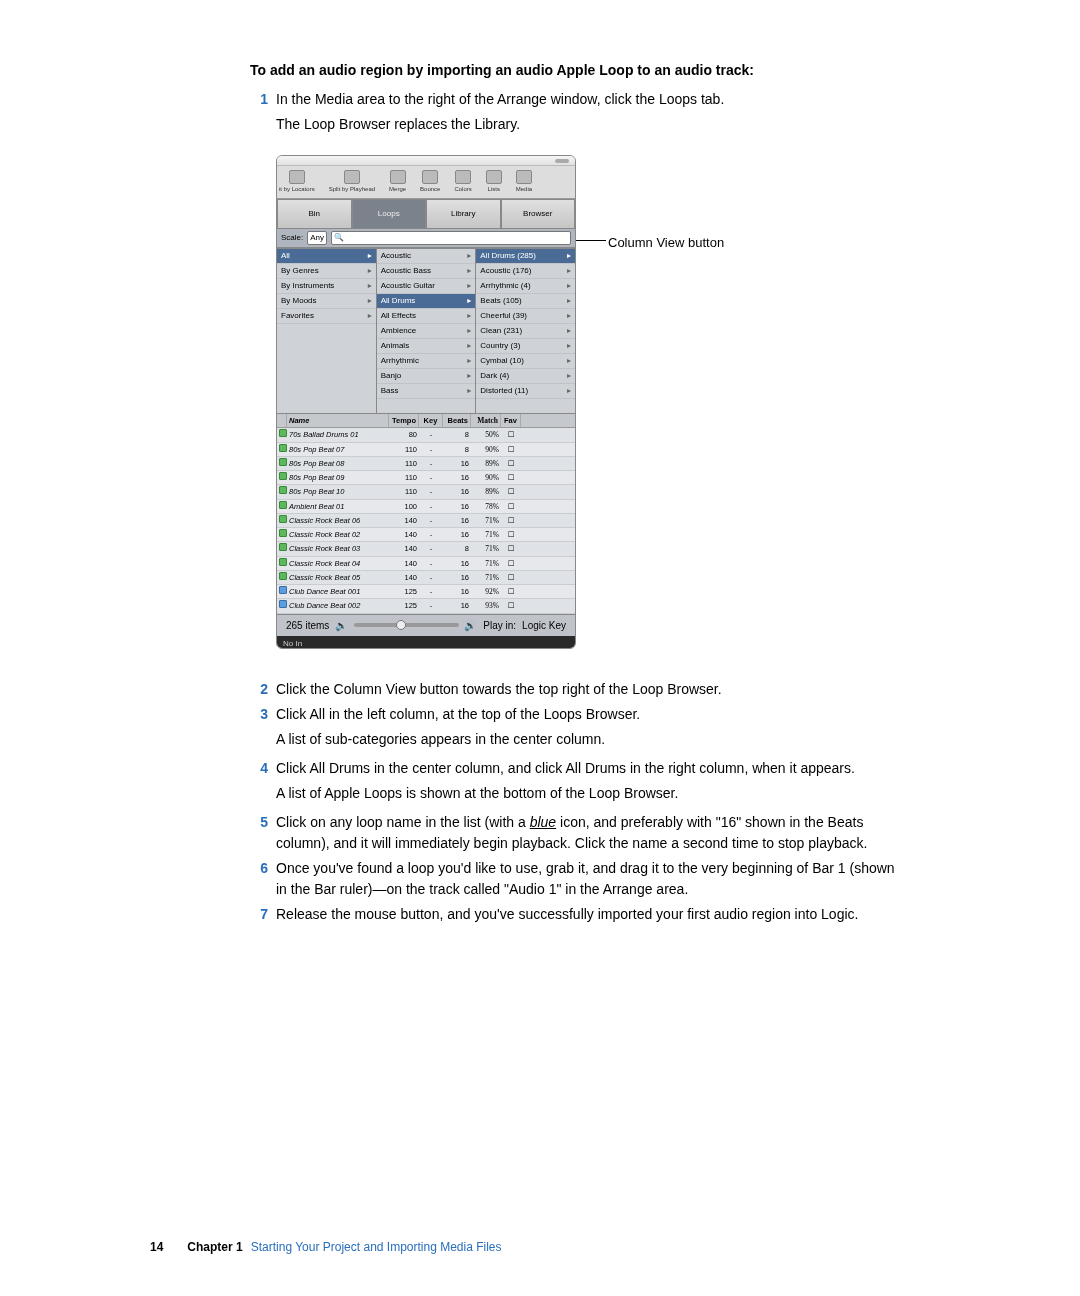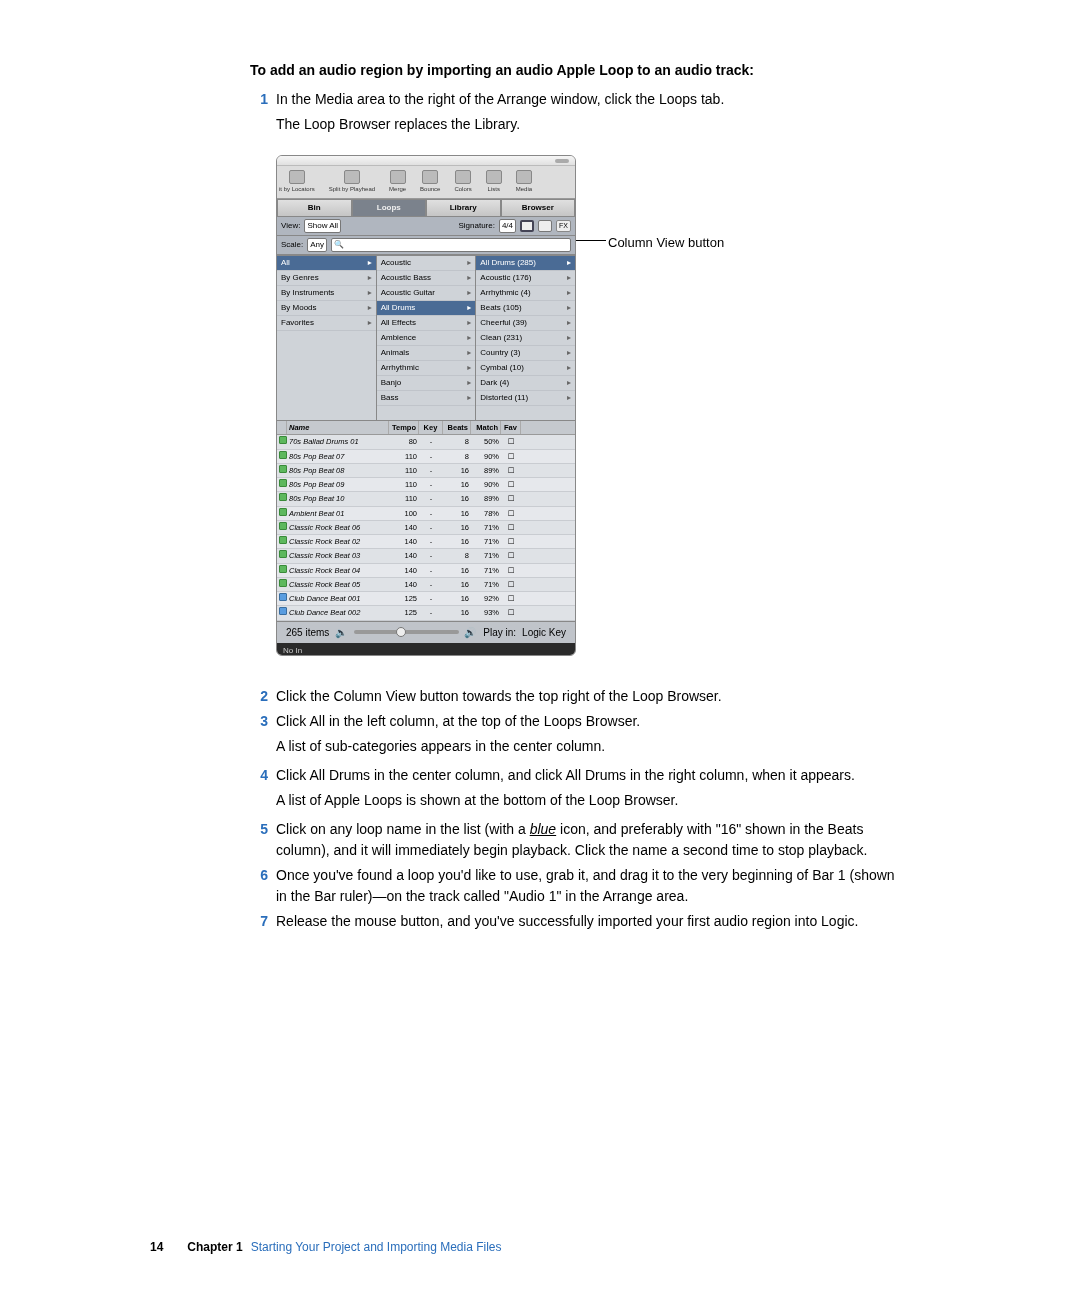--- a/index.html
+++ b/index.html
@@ -32,42 +32,42 @@
       font-size: 8px;
       position: relative;
       overflow: hidden;
     }
     .sc-top { height: 10px; background: linear-gradient(#f6f6f6,#e0e0e0); border-bottom:1px solid #bbb; position:relative;}
     .sc-top::after{ content:''; position:absolute; right:6px; top:3px; width:14px; height:4px; background:#aaa; border-radius:2px;}
     .toolbar { display:flex; background:#ddd; padding:4px 2px; gap:14px; border-bottom:1px solid #999; }
     .tb-btn { display:flex; flex-direction:column; align-items:center; font-size:6px; color:#333; }
     .tb-icon { width:16px; height:14px; background:#bbb; border:1px solid #888; border-radius:2px; margin-bottom:1px;}
     .tabrow { display:flex; background:#bfc3c9; font-size:8px; }
-    .tab { flex:1; text-align:center; padding:2px; border:1px solid #888; background:linear-gradient(#e0e0e0,#c5c5c5); font-weight:bold;}
+    .tab { flex:1; text-align:center; padding:8px; border:1px solid #888; background:linear-gradient(#e0e0e0,#c5c5c5); font-weight:normal;}
     .tab.dark { background:#7b828c; color:#eee;}
     .ctrlrow { display:flex; align-items:center; padding:2px 4px; gap:4px; background:#b0b6bf; font-size:8px; border-bottom:1px solid #888;}
     .ctrlrow .sel { background:#fff; border:1px solid #777; padding:0 2px; border-radius:2px; }
     .colwrap { display:flex; height:166px; background:#cfd3d8; border-top:1px solid #888; border-bottom:1px solid #888;}
     .col { flex:1; border-right:1px solid #888; overflow:hidden; }
     .col-item { padding:1px 4px; font-size:8px; display:flex; justify-content:space-between; border-bottom:1px solid #c0c4ca; }
     .col-item.sel { background:#4a6b95; color:#fff; }
     .col-item .arrow { color:#666; }
     .col-item.sel .arrow { color:#fff; }
     .results { background:#dfe2e6; font-size:7.5px; }
     .res-head { display:flex; background:#c5c9ce; font-weight:bold; border-bottom:1px solid #999;}
     .res-head div { padding:1px 2px; border-right:1px solid #aaa;}
     .res-row { display:flex; border-bottom:1px solid #c9ccd1; align-items:center;}
     .res-row div { padding:1px 2px; }
     .res-row:nth-child(even){ background:#e6e8ec;}
     .c-icon{width:10px;}
     .c-name{width:102px;font-style:italic;}
     .c-tempo{width:30px; text-align:right;}
     .c-key{width:24px; text-align:center;}
     .c-beats{width:28px; text-align:right;}
-    .c-match{width:30px; text-align:right;}
+    .c-match{width:30px; text-align:right;font-family:Liberation Serif, serif;}
     .c-fav{width:20px; text-align:center;}
     .ico-green{display:inline-block;width:8px;height:8px;background:#5db85d;border:1px solid #3a8a3a;border-radius:1px;}
     .ico-blue{display:inline-block;width:8px;height:8px;background:#5a9de0;border:1px solid #3a6ea0;border-radius:1px;}
     .footer-bar{ display:flex; align-items:center; padding:3px 9px; background:#c0c4ca; border-top:1px solid #888; font-size:10px; gap:6px; }
     .vol-slider{ flex:1; height:4px; background:#999; border-radius:2px; position:relative;}
     .vol-knob{ position:absolute; left:40%; top:-3px; width:10px; height:10px; background:#eee; border:1px solid #777; border-radius:5px;}
     .bottom-strip{ background:#2a2a2a; color:#ccc; font-size:8px; padding:2px 6px; height:12px; position:relative;}
     .callout-line{ position:absolute; top:85px; left:300px; width:30px; height:1px; background:#000;}
     .callout-label{ position:absolute; top:78px; left:332px; font-size:13px; }
     .page-footer { position:absolute; bottom:40px; left:150px; right:174px; display:flex; align-items:flex-start; font-size:12px; }
@@ -123,29 +123,20 @@
           <span>Media</span>
         </div>
       </div>
     <div class="tabrow" id="tabrow1">
         <div class="tab">Bin</div>
         <div class="tab dark">Loops</div>
         <div class="tab">Library</div>
         <div class="tab">Browser</div>
       </div>
     <div class="ctrlrow">
-      <span>View:</span>
-      <span class="sel">Show All</span>
-      <span style="margin-left:auto">Signature:</span>
-      <span class="sel">4/4</span>
-      <span class="sq-btn cv-highlight"></span>
-      <span class="sq-btn"></span>
-      <span class="fx-btn">FX</span>
-    </div>
-    <div class="ctrlrow">
       <span>Scale:</span>
       <span class="sel">Any</span>
       <span class="sel" style="flex:1;">🔍</span>
     </div>
     <div class="colwrap">
       <div class="col" id="col1">
           <div class="col-item sel">
             <span>All</span>
             <span class="arrow">▸</span>
           </div>

